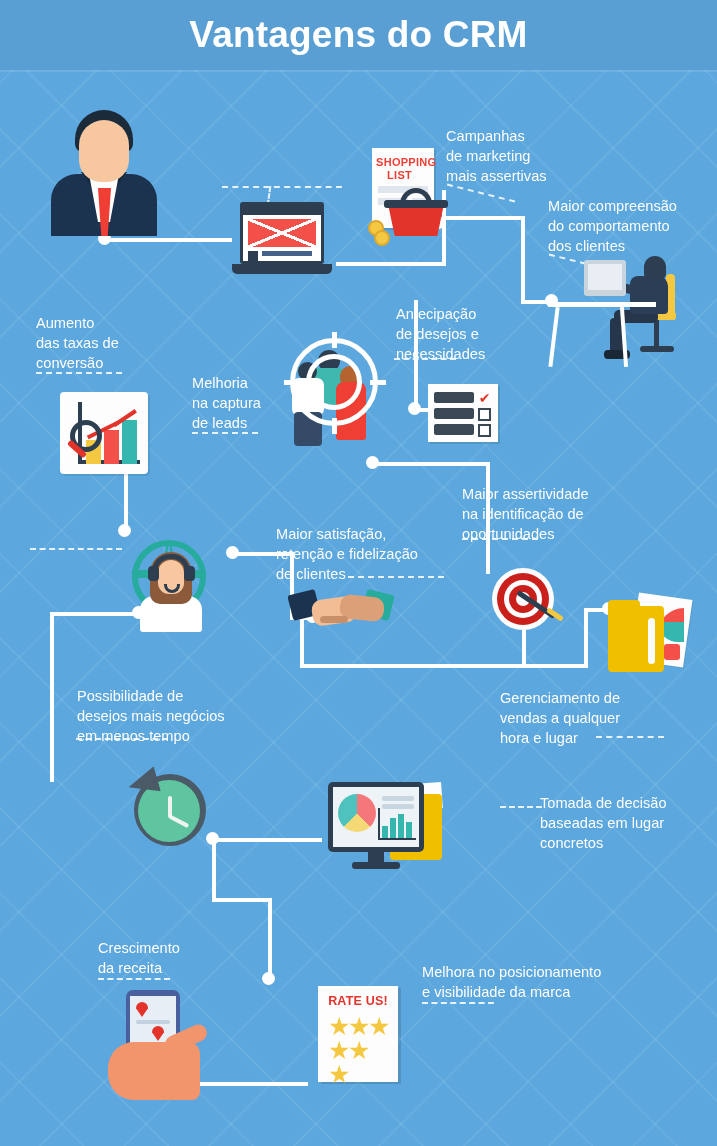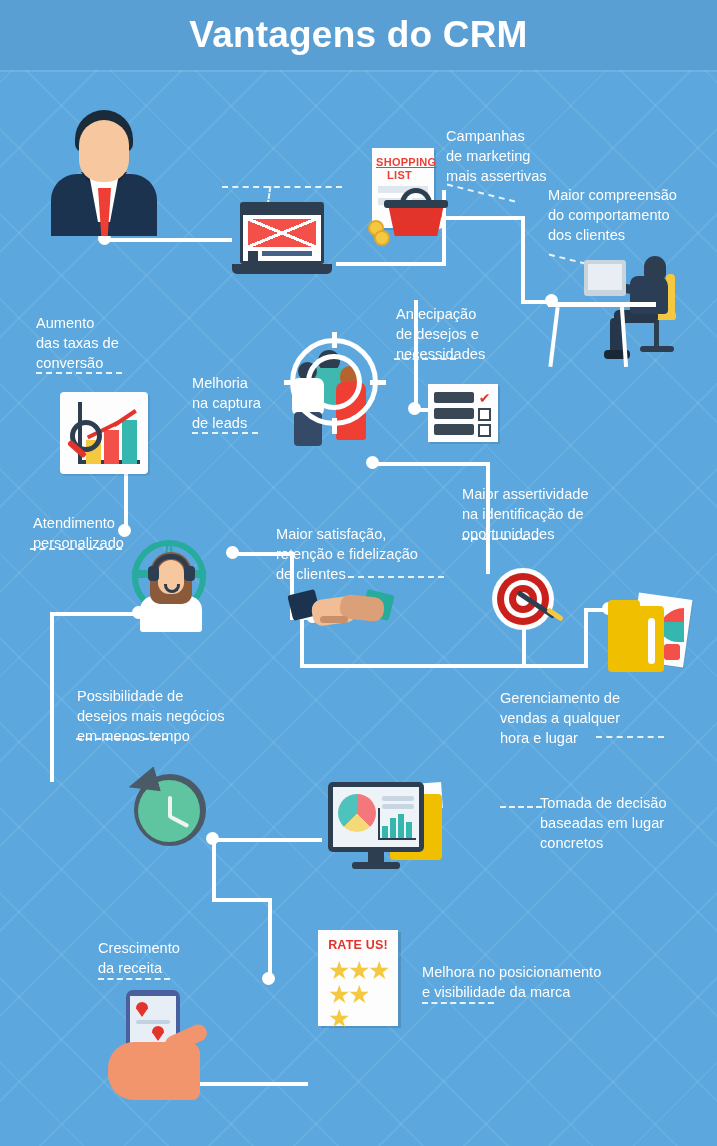--- a/index.html
+++ b/index.html
@@ -68,21 +68,21 @@
   .lp-envx1  { position:absolute; left:16px; top:17px; width:68px; height:28px;
                background: linear-gradient(to bottom right, transparent 47%, #fff 47%, #fff 53%, transparent 53%); }
   .lp-envx2  { position:absolute; left:16px; top:17px; width:68px; height:28px;
                background: linear-gradient(to bottom left, transparent 47%, #fff 47%, #fff 53%, transparent 53%); }
   .lp-sq     { position:absolute; width:10px; height:10px; background:#2d3e50; }
   .lp-line   { position:absolute; height:5px; background:#44618a; }
   .lp-base   { position:absolute; left:0; top:62px; width:100px; height:10px; background:#2d3e50; border-radius:0 0 5px 5px; }
 
   
   .sl-paper { position:absolute; left:6px; top:0; width:62px; height:80px; background:#fdfdfd; box-shadow:2px 2px 0 rgba(0,0,0,.1); }
-  .sl-t1 { position:absolute; left:10px; top:8px; font:bold 11px "Liberation Sans",sans-serif; color:#ef3e33; letter-spacing:.3px;text-decoration:underline;}
+  .sl-t1 { position:absolute; left:10px; top:8px; font:bold 11px "Liberation Sans",sans-serif; color:#ef3e33; letter-spacing:.3px;}
   .sl-t2 { position:absolute; left:21px; top:21px; font:bold 11px "Liberation Sans",sans-serif; color:#ef3e33; letter-spacing:.3px;}
   .sl-row{ position:absolute; background:#dfe6ee; height:7px;}
   .bk-body{ position:absolute; left:22px; top:56px; width:56px; height:32px; background:#e2342b; clip-path:polygon(0 0,100% 0,88% 100%,12% 100%); border-radius:0 0 5px 5px;}
   .bk-h   { position:absolute; left:34px; top:40px; width:32px; height:22px; border:5px solid #2d3e50; border-bottom:none; border-radius:16px 16px 0 0;}
   .bk-top { position:absolute; left:18px; top:52px; width:64px; height:8px; background:#2d3e50; border-radius:3px;}
   .coin   { position:absolute; border-radius:50%; background:#f5c842; border:2px solid #e0a92c;}
 
   
   .dk-top { position:absolute; left:0; top:52px; width:108px; height:5px; background:#ffffff; }
   .dk-lg  { position:absolute; width:4px; background:#ffffff; }
@@ -434,48 +434,46 @@
       <div class="ph-scr"></div>
     <div class="ph-pin" style="left:28px; top:12px;"></div>
     <div class="ph-l" style="left:28px; top:30px; width:34px;"></div>
     <div class="ph-pin" style="left:44px; top:36px;"></div>
     <div class="ph-l" style="left:28px; top:54px; width:34px;"></div>
     <div class="ph-pin" style="left:28px; top:60px;"></div>
     <div class="ph-hand"></div>
       <div class="ph-thumb"></div>
   </div>
 
-  <div class="icon" style="left:318px; top:930px; width:86px; height:94px;">
+  <div class="icon" style="left:318px; top:986px; width:86px; height:94px;">
     <div class="ru-card"></div>
     <div class="ru-t">RATE US!</div>
     <div class="star" style="left:10px; top:28px;">★</div>
     <div class="star" style="left:30px; top:28px;">★</div>
     <div class="star" style="left:50px; top:28px;">★</div>
     <div class="star" style="left:10px; top:52px;">★</div>
     <div class="star" style="left:30px; top:52px;">★</div>
     <div class="star" style="left:10px; top:76px;">★</div>
   </div>
 
   <div class="cap" style="left:446px; top:126px;">Campanhas
 de marketing
 mais assertivas</div>
-  <div class="cap" style="left:548px; top:185px;">Maior compreensão
+  <div class="cap" style="left:548px; top:196px;">Maior compreensão
 do comportamento
 dos clientes</div>
   <div class="cap" style="left:36px; top:313px;">Aumento
 das taxas de
 conversão</div>
   <div class="cap" style="left:192px; top:373px;">Melhoria
 na captura
 de leads</div>
   <div class="cap" style="left:396px; top:304px;">Antecipação
 de desejos e
 necessidades</div>
-  <div class="cap" style="left:33px; top:513px;">Atendimento
-personalizado</div>
   <div class="cap" style="left:462px; top:484px;">Maior assertividade
 na identificação de
 oportunidades</div>
   <div class="cap" style="left:276px; top:524px;">Maior satisfação,
 retenção e fidelização
 de clientes</div>
   <div class="cap" style="left:77px; top:686px;">Possibilidade de
 desejos mais negócios
 em menos tempo</div>
   <div class="cap" style="left:500px; top:688px;">Gerenciamento de

